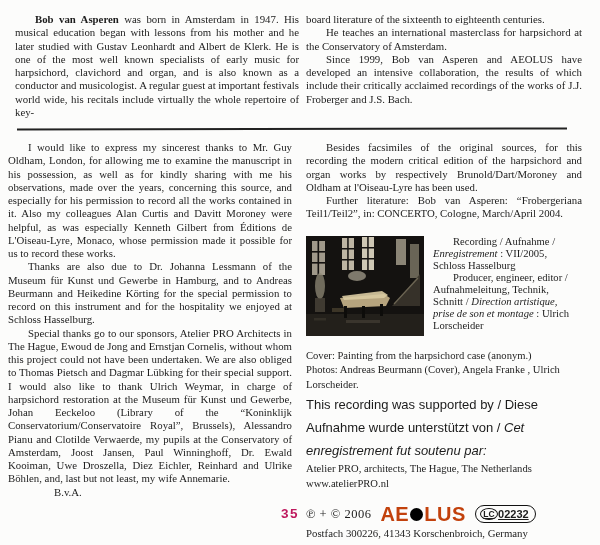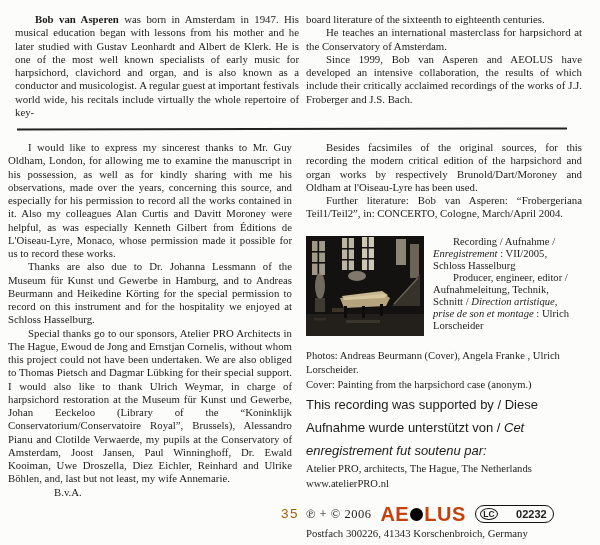--- a/index.html
+++ b/index.html
@@ -27,29 +27,29 @@
   .credits{margin-top:13px;font-size:10.6px;line-height:14.8px;text-align:left;}
   .credits p{text-indent:0;margin:0;}
   .support{font-family:"Liberation Sans","DejaVu Sans",sans-serif;font-size:13px;
            line-height:23px;}
   .label-row{display:flex;align-items:center;gap:9px;margin-top:14px;margin-bottom:3px;}
   .pc-year{font-size:12.5px;letter-spacing:.5px;white-space:nowrap;}
   .aeolus-logo{font-family:"Liberation Sans","DejaVu Sans",sans-serif;font-weight:bold;
     font-size:20px;letter-spacing:.5px;display:flex;align-items:center;color:#c2410c;}
   .aeolus-dot{width:13px;height:13px;border-radius:50%;background:#000;display:inline-block;
     margin:0 1px;}
-  .lc-badge{display:flex;align-items:center;gap:18px;border:1.6px solid #111;
-    border-radius:10px;padding:1px 6px 1px 4px;height:14px;}
+  .lc-badge{display:flex;align-items:center;gap:0;border:1.6px solid #111;
+    border-radius:10px;padding:1px 6px 1px 4px;height:14px;text-decoration:underline;}
   .lc-oval{border:1.4px solid #111;border-radius:50%;font-family:"Liberation Sans",sans-serif;
     font-weight:bold;font-size:8.5px;padding:0 2.5px;line-height:10px;}
   .lc-num{font-family:"Liberation Sans",sans-serif;font-weight:bold;font-size:11px;}
   .address{font-size:10.8px;line-height:15.2px;text-align:left;}
   .address p{text-indent:0;margin:0;}
-  .pagenum{position:absolute;left:281px;top:506px;font-size:13.5px;color:#a16207;
-    letter-spacing:1.5px;font-family:"Liberation Sans",sans-serif;}
+  .pagenum{position:absolute;left:281px;top:506px;font-size:13.5px;color:#be185d;
+    letter-spacing:1.5px;font-family:"Liberation Sans",sans-serif;font-weight:bold;}
   .it{font-style:italic;}
   .b{font-weight:bold;}
 </style>
 </head>
 <body>
 
 <div class="page">
 
   <div class="col left-top">
     <p><span class="b">Bob van Asperen</span><span> was born in Amsterdam in 1947. His musical education began with lessons from his mother and he later studied with Gustav Leonhardt and Albert de Klerk. He is one of the most well known specialists of early music for harpsichord, clavichord and organ, and is also known as a conductor and musicologist. A regular guest at important festivals world wide, his recitals include virtually the whole repertoire of key-</span></p>
@@ -116,22 +116,22 @@
           <rect x="8" y="82" width="12" height="2.5" fill="#3e3a31" opacity="0.6"></rect>
         </svg>
       </span>
       <div class="rec-info">
         <p class="rec-block"><span>Recording / Aufnahme / </span><span class="it">Enregistrement</span><span> : VII/2005, Schloss Hasselburg</span></p>
         <p class="prod-block"><span>Producer, engineer, editor / Aufnahmeleitung, Technik, Schnitt / </span><span class="it">Direction artistique, prise de son et montage</span><span> : Ulrich Lorscheider</span></p>
       </div>
     </div>
 
     <div class="credits">
+      <p>Cover: Painting from the harpsichord case (anonym.)</p>
       <p>Photos: Andreas Beurmann (Cover), Angela Franke , Ulrich Lorscheider.</p>
-      <p>Cover: Painting from the harpsichord case (anonym.)</p>
       <p class="support"><span>This recording was supported by / Diese Aufnahme wurde unterstützt von / </span><span class="it">Cet enregistrement fut soutenu par:</span></p>
       <p>Atelier PRO, architects, The Hague, The Netherlands</p>
       <p>www.atelierPRO.nl</p>
     </div>
 
     <div class="label-row">
       <span class="pc-year">℗ + © 2006</span>
       <span class="aeolus-logo">
           <span>AE</span>
           <span class="aeolus-dot"></span>

